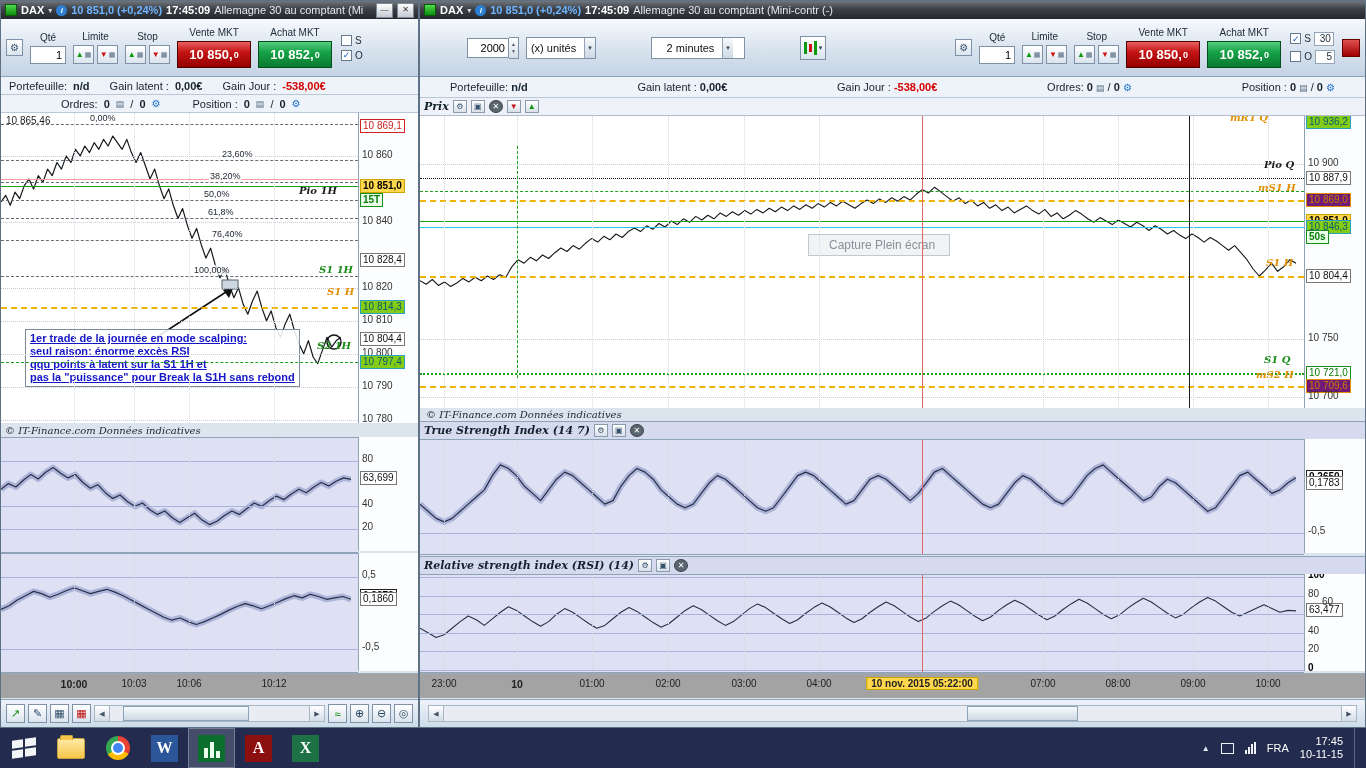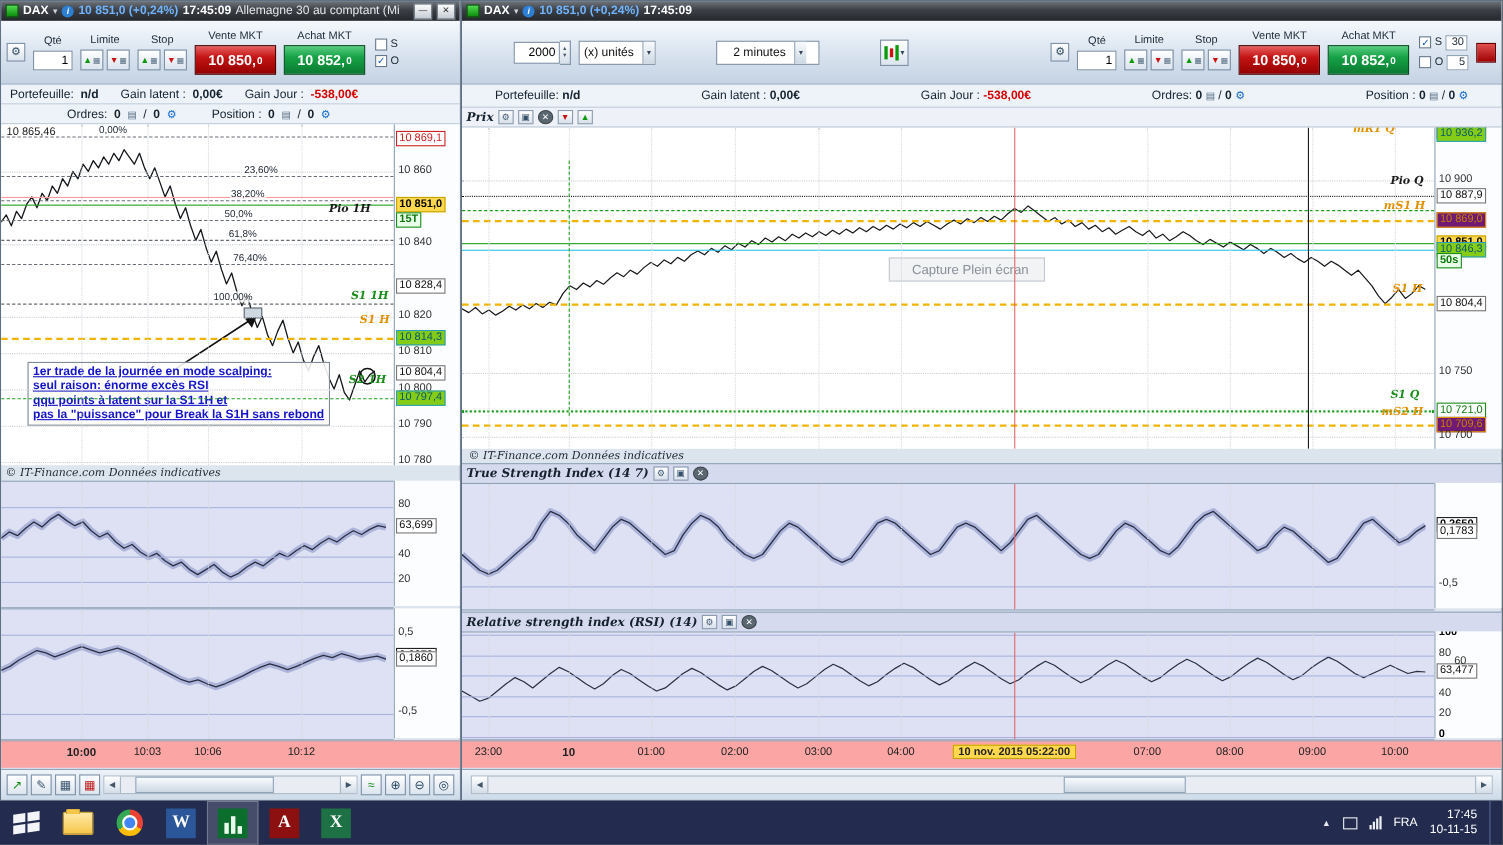--- a/index.html
+++ b/index.html
@@ -86,21 +86,21 @@
   .copyright{position:absolute;font-family:"DejaVu Serif",serif;font-style:italic;font-size:10px;color:#1c2430;white-space:nowrap;}
   .indplot{position:absolute;background:#dde1f3;overflow:hidden;border-top:1px solid #8fa3b8;border-bottom:1px solid #8fa3b8;}
   .indplot svg{position:absolute;left:0;top:0;}
   .paneheader{position:absolute;display:flex;align-items:center;gap:4px;font-size:11px;padding:0 4px;box-sizing:border-box;color:#15222e;}
   .ph-prix{background:#eef2f8;border-bottom:1px solid #aebccb;}
   .ph-ind{background:#d6daee;border-top:1px solid #8fa3b8;}
   .cursive{font-family:"DejaVu Serif",serif;font-style:italic;font-weight:bold;}
   .ph-ico{width:14px;height:13px;background:linear-gradient(#fff,#d8e0ea);border:1px solid #8a9cae;font-size:8px;line-height:11px;text-align:center;color:#35506b;padding:0;}
   .ph-close{background:#5b6770;color:#fff;border-radius:50%;border-color:#3d454c;}
   .ph-red{color:#c41414;} .ph-green{color:#0a9a0a;}
-  .timeaxis{position:absolute;background:#fca5a5;border-top:1px solid #9aa8b8;font-size:10px;color:#222;overflow:hidden;}
+  .timeaxis{position:absolute;background:#a3a3a3;border-top:1px solid #9aa8b8;font-size:10px;color:#222;overflow:hidden;}
   .tlabel{position:absolute;top:4px;transform:translateX(-50%);white-space:nowrap;}
   .tlabel.bold{font-weight:bold;font-size:10.5px;}
   .tlabel.hl{background:#ffd84d;border:1px solid #c9a400;padding:0 4px;font-weight:bold;top:3px;}
   .vline-red{position:absolute;top:0;bottom:0;width:0;border-left:1px solid #e06868;}
   .vline-black{position:absolute;top:0;bottom:0;width:0;border-left:1px solid #1b1b1b;}
   .vline-green{position:absolute;top:30px;bottom:30px;width:0;border-left:1px dashed #1fa11f;}
   .annotation{position:absolute;border:1px solid #7e8a96;background:rgba(255,255,255,.88);padding:2px 4px;font-size:11px;font-weight:bold;color:#1414c8;line-height:13px;white-space:nowrap;}
   .annotation div{text-decoration:underline;}
   .watermark{position:absolute;color:#8a9099;background:rgba(238,240,243,.8);border:1px solid #c3c8cf;font-size:12px;padding:3px 14px;white-space:nowrap;}
   .toplabel{position:absolute;left:5px;top:2px;font-size:10px;color:#222;}
@@ -374,20 +374,21 @@
   </section>
 
   <section class="win" id="winR">
     <div class="titlebar">
       <span class="tb-appicon"></span>
       <span class="tb-sym">DAX</span>
       <span class="tb-dd">▾</span>
       <span class="tb-info">i</span>
       <span class="tb-price">10 851,0 (+0,24%)</span>
       <span class="tb-time">17:45:09</span>
+      <span class="tb-desc">Allemagne 30 au comptant (Mini-contr (-)</span>
     </div>
 
     <div class="toolbar">
       <div class="spinbox" style="margin-left:42px">
         <span class="val">2000</span>
         <span class="spinarr">
             <span>▲</span>
             <span>▼</span>
           </span>
       </div>

